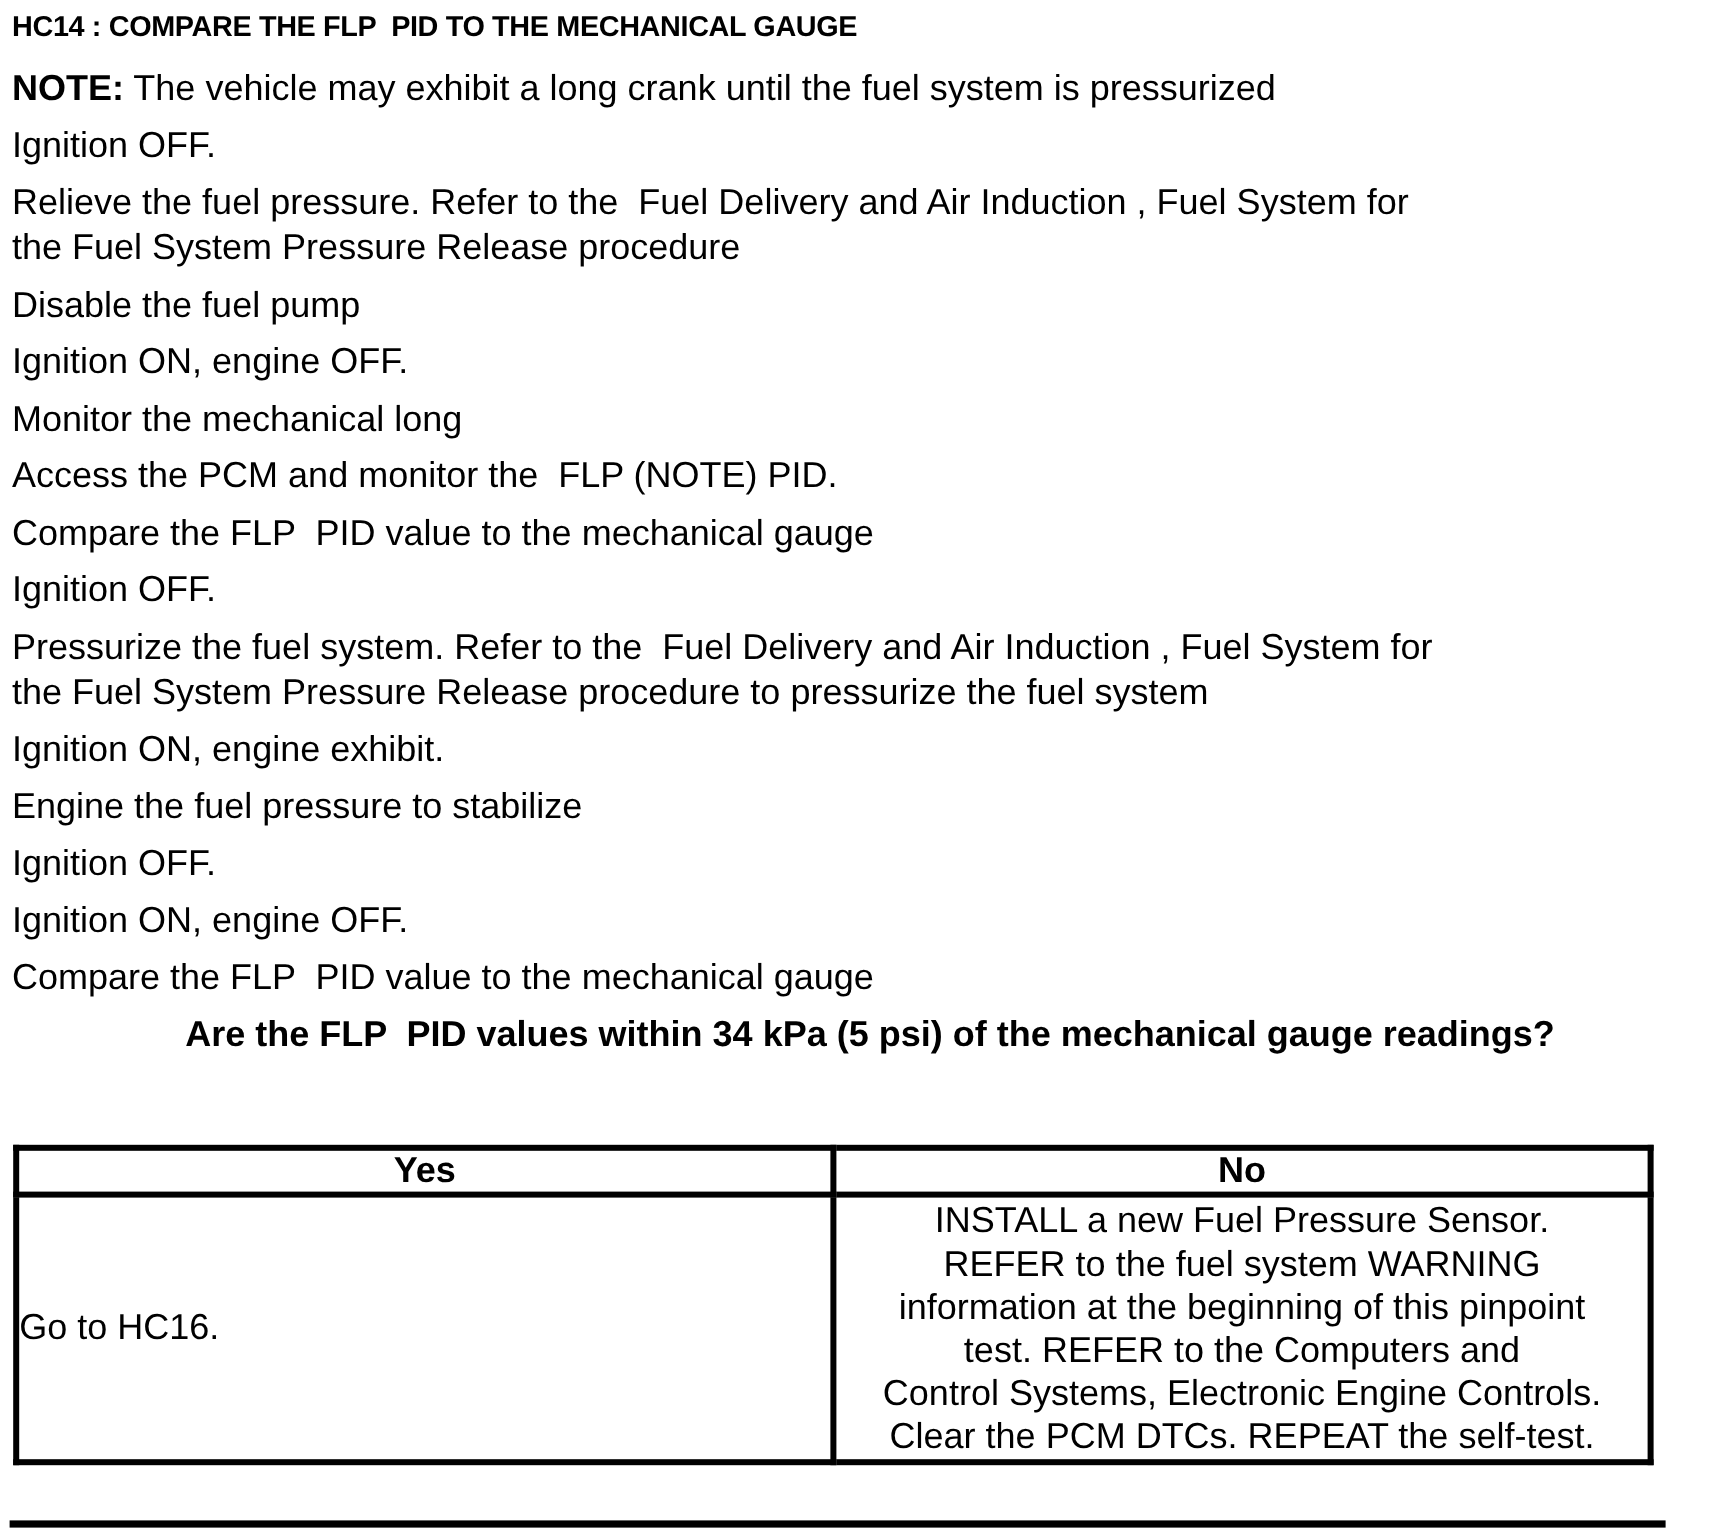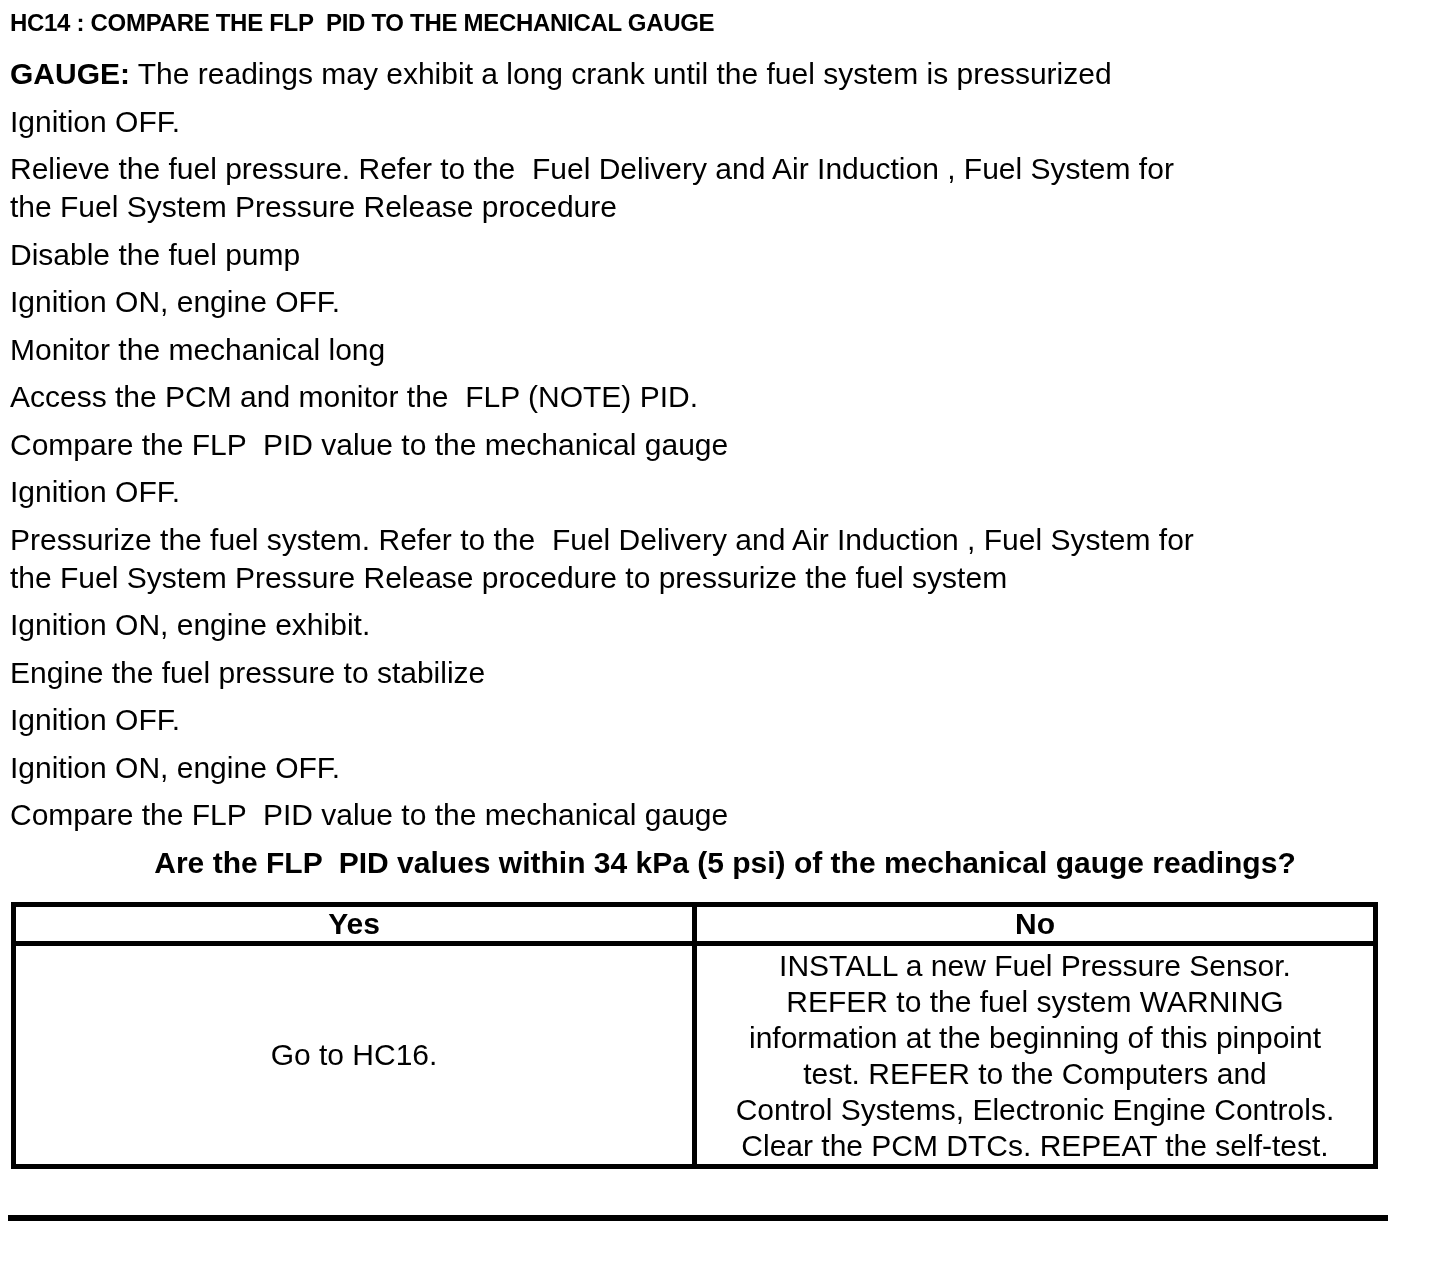--- a/index.html
+++ b/index.html
@@ -30,39 +30,38 @@
   .note-label { font-weight: bold; }
   .question {
     font-weight: bold;
     margin-bottom: 0;
     text-align: center;
   }
   table.decision-table {
     border-collapse: collapse;
     table-layout: fixed;
     width: 1367px;
-    margin: 20px 0 0 1px;
+    margin: 72px 0 0 1px;
     font-size: 30px;
   }
   table.decision-table th,
   table.decision-table td {
     border: 5px solid #000000;
     width: 50%;
   }
   table.decision-table th {
     height: 36px;
     font-weight: bold;
     text-align: center;
     vertical-align: middle;
     padding: 0;
     line-height: 34px;
   }
   td.yes-cell {
     height: 219px;
-    text-align: center;
     vertical-align: middle;
     padding: 0;
     line-height: 36px;
   }
   td.no-cell {
     height: 219px;
     text-align: center;
     vertical-align: top;
     padding: 2px 2px 0 2px;
     line-height: 36px;
@@ -73,21 +72,21 @@
     height: 6px;
     background: #000000;
     margin: 46px 0 0 -2px;
   }
 </style>
 </head>
 <body>
 
 <div class="title">HC14 : COMPARE THE FLP  PID TO THE MECHANICAL GAUGE</div>
 
-<div class="para"><span class="note-label">GAUGE:</span><span> The readings may exhibit a long crank until the fuel system is pressurized</span></div>
+<div class="para"><span class="note-label">NOTE:</span><span> The vehicle may exhibit a long crank until the fuel system is pressurized</span></div>
 
 <div class="para">Ignition OFF.</div>
 <div class="para">Relieve the fuel pressure. Refer to the  Fuel Delivery and Air Induction , Fuel System for
 the Fuel System Pressure Release procedure</div>
 <div class="para">Disable the fuel pump</div>
 <div class="para">Ignition ON, engine OFF.</div>
 <div class="para">Monitor the mechanical long</div>
 <div class="para">Access the PCM and monitor the  FLP (NOTE) PID.</div>
 <div class="para">Compare the FLP  PID value to the mechanical gauge</div>
 <div class="para">Ignition OFF.</div>

